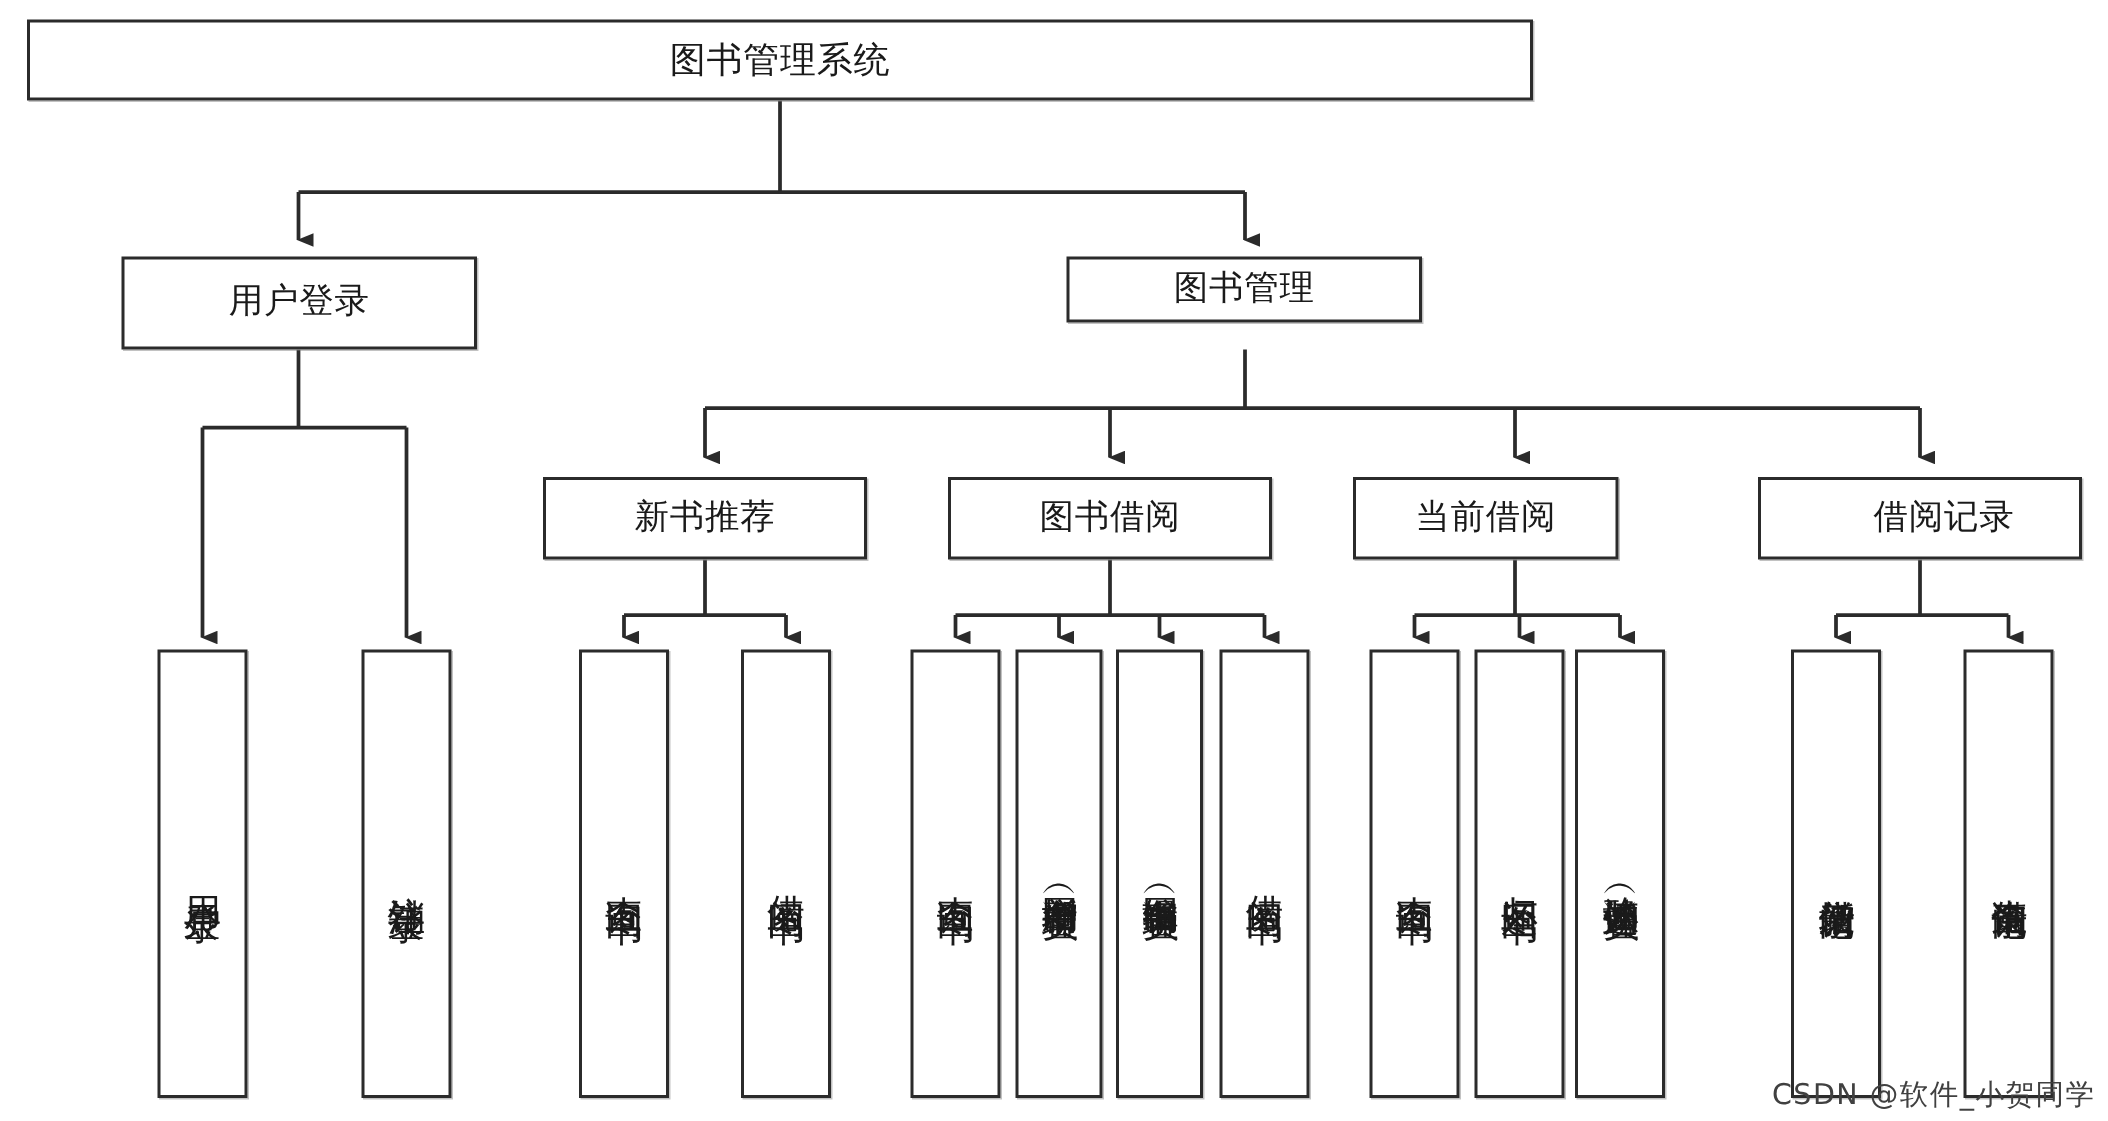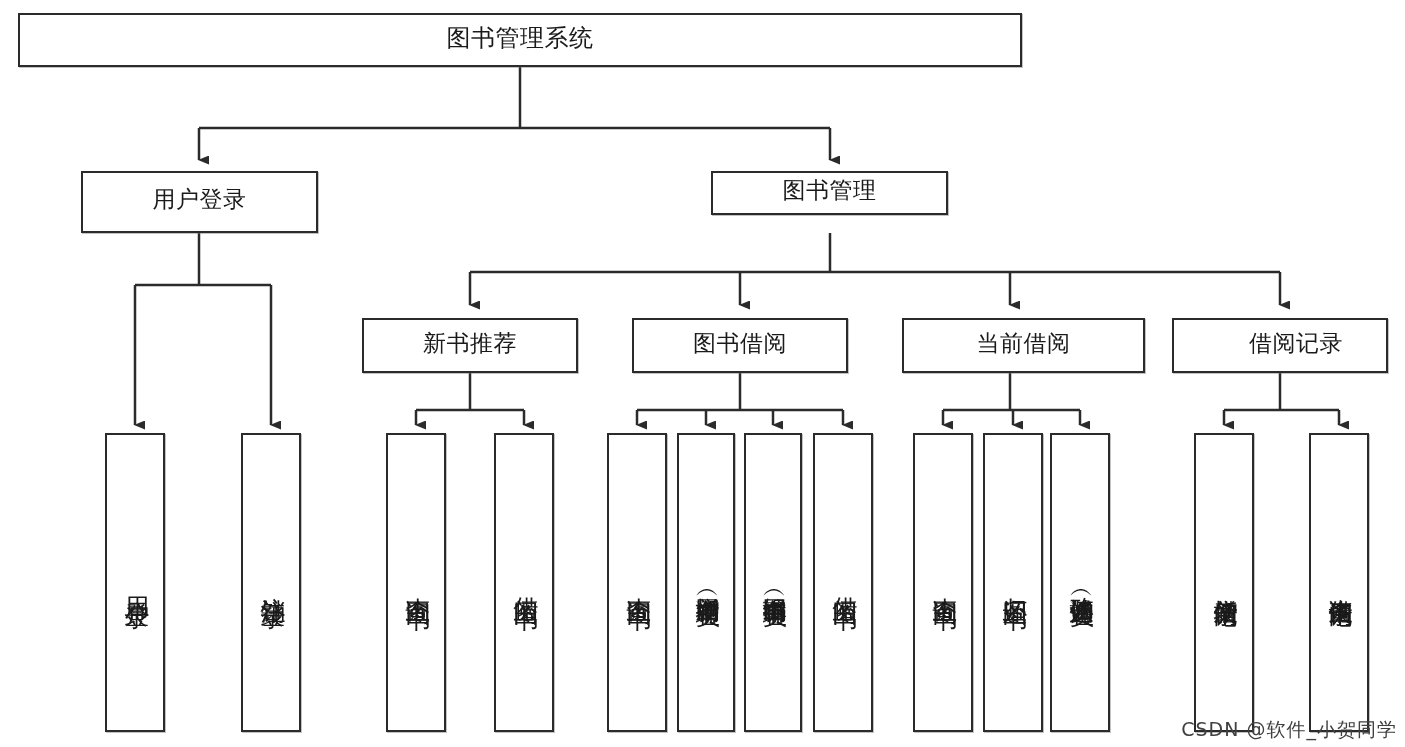--- a/index.html
+++ b/index.html
@@ -34,21 +34,20 @@
     align-items: center;
     justify-content: center;
     color: #1a1a1a;
     box-shadow: 1px 1px 0 rgba(120,120,120,0.45);
   }
   .node .label {
     display: block;
     text-align: center;
     letter-spacing: 0.5px;
     line-height: 1.18;
-    font-family: Liberation Mono, monospace;
   }
   .node.horizontal .label {
     font-size: 23px;
     white-space: nowrap;
   }
   .node.root .label {
     font-size: 24px;
   }
   .node.vertical {
     align-items: center;
@@ -146,21 +145,21 @@
   </div>
 
   <div class="node horizontal" style="left:632px; top:318px; width:216px; height:55px;">
     <span class="label">图书借阅</span>
   </div>
 
   <div class="node horizontal" style="left:362px; top:318px; width:216px; height:55px;">
     <span class="label">新书推荐</span>
   </div>
 
-  <div class="node horizontal" style="left:902px; top:318px; width:243px; height:55px;">
+  <div class="node horizontal" style="left:902px; top:318px; width:177px; height:55px;">
     <span class="label">当前借阅</span>
   </div>
 
   <div class="node horizontal" style="left:1172px; top:318px; width:216px; height:55px;padding-left:32px;">
     <span class="label">借阅记录</span>
   </div>
 
   <div class="node vertical" style="left:105px; top:433px; width:60px; height:299px;">
     <span class="label">用户登录</span>
   </div>

